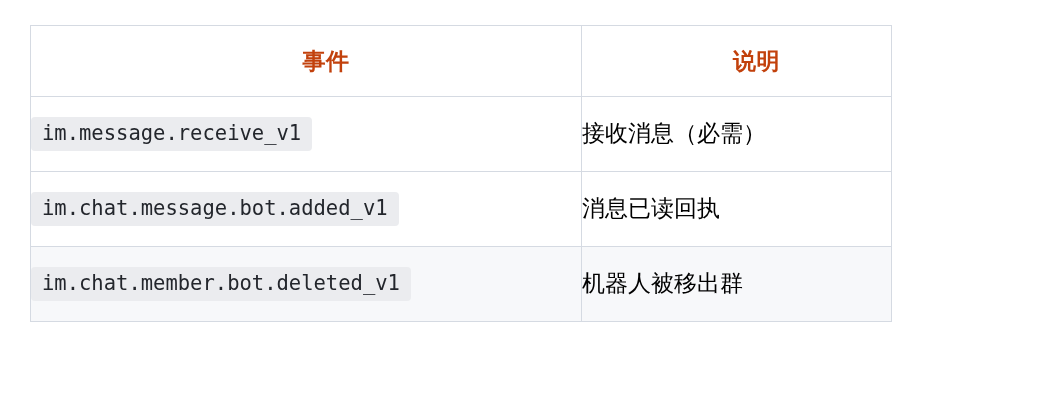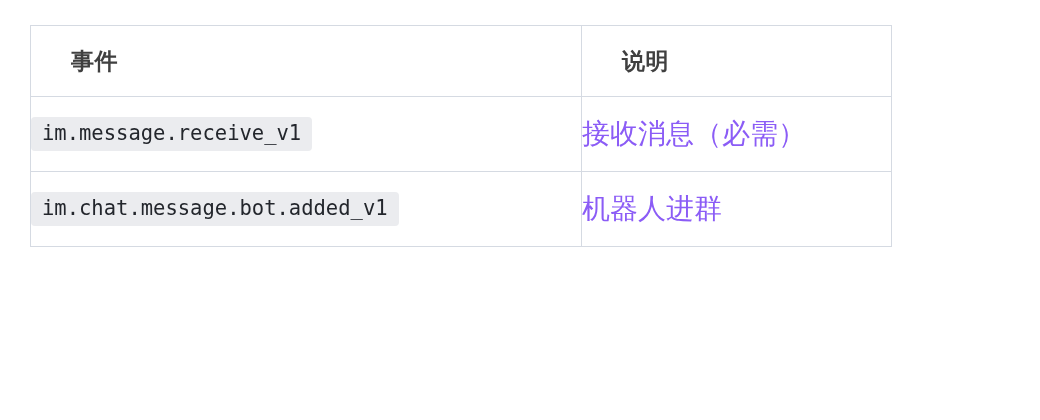--- a/index.html
+++ b/index.html
@@ -35,24 +35,24 @@
   table.event-table td {
     border: 1px solid #d5dae2;
     padding: 0;
     vertical-align: middle;
   }
 
   
   table.event-table thead th {
     height: 70px;
     background: #ffffff;
-    text-align: left;
+    text-align: center;
     font-weight: bold;
     font-size: 23px;
-    color: #404040;
+    color: #c2410c;
     letter-spacing: 0.5px;
     padding-left: 40px;
   }
 
   
   table.event-table tbody tr {
     background: #ffffff;
   }
   table.event-table tbody tr.striped {
     background: #f7f8fa;
@@ -61,22 +61,22 @@
   table.event-table tbody td {
     height: 74px;
   }
 
   td.cell-event {
     padding: 0 10px 0 27px;
   }
 
   td.cell-desc {
     padding: 0 10px 0 26px;
-    font-size: 28px;
-    color: #8b5cf6;
+    font-size: 23px;
+    color: #000000;
     line-height: 1.3;
     white-space: nowrap;
   }
 
   .code-chip {
     display: inline-block;
     background: #ebecef;
     border-radius: 4px;
     padding: 5px 11px 6px 11px;
     font-family: "DejaVu Sans Mono", "Liberation Mono", monospace;
@@ -106,17 +106,23 @@
       <tr>
         <td class="cell-event">
           <span class="code-chip">im.message.receive_v1</span>
         </td>
         <td class="cell-desc">接收消息（必需）</td>
       </tr>
       <tr>
         <td class="cell-event">
           <span class="code-chip">im.chat.message.bot.added_v1</span>
         </td>
-        <td class="cell-desc">机器人进群</td>
+        <td class="cell-desc">消息已读回执</td>
+      </tr>
+      <tr class="striped">
+        <td class="cell-event">
+          <span class="code-chip">im.chat.member.bot.deleted_v1</span>
+        </td>
+        <td class="cell-desc">机器人被移出群</td>
       </tr>
     </tbody>
   </table>
 </div>
 
 </body></html>

